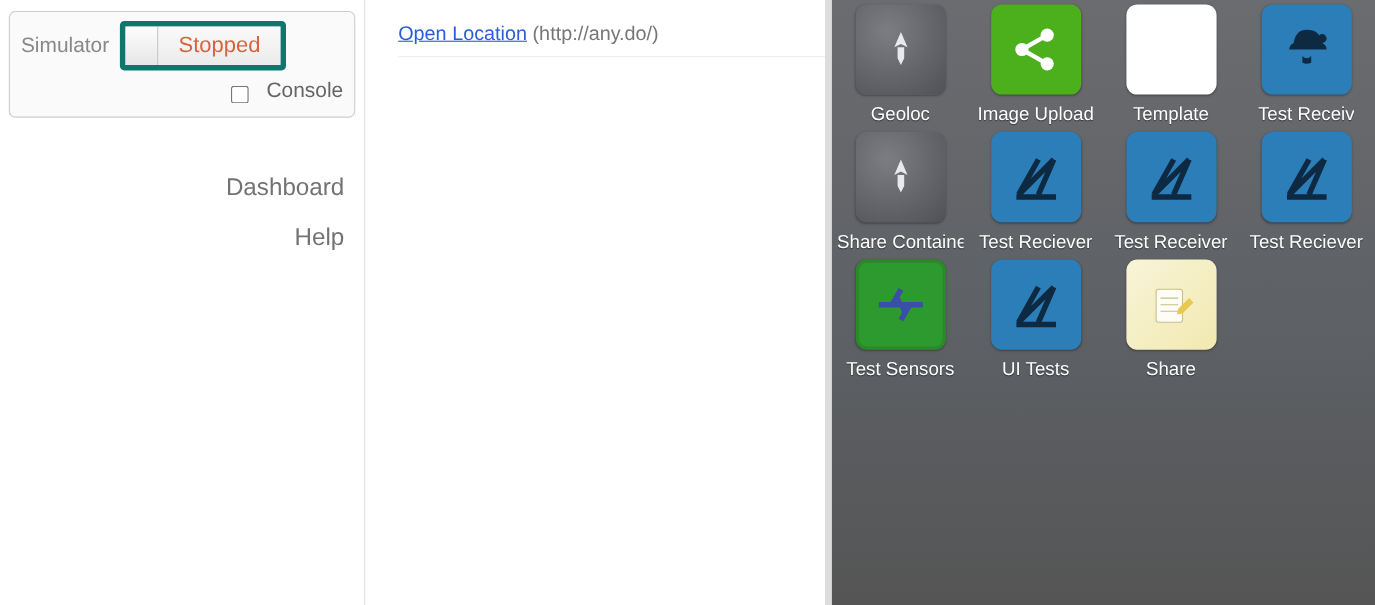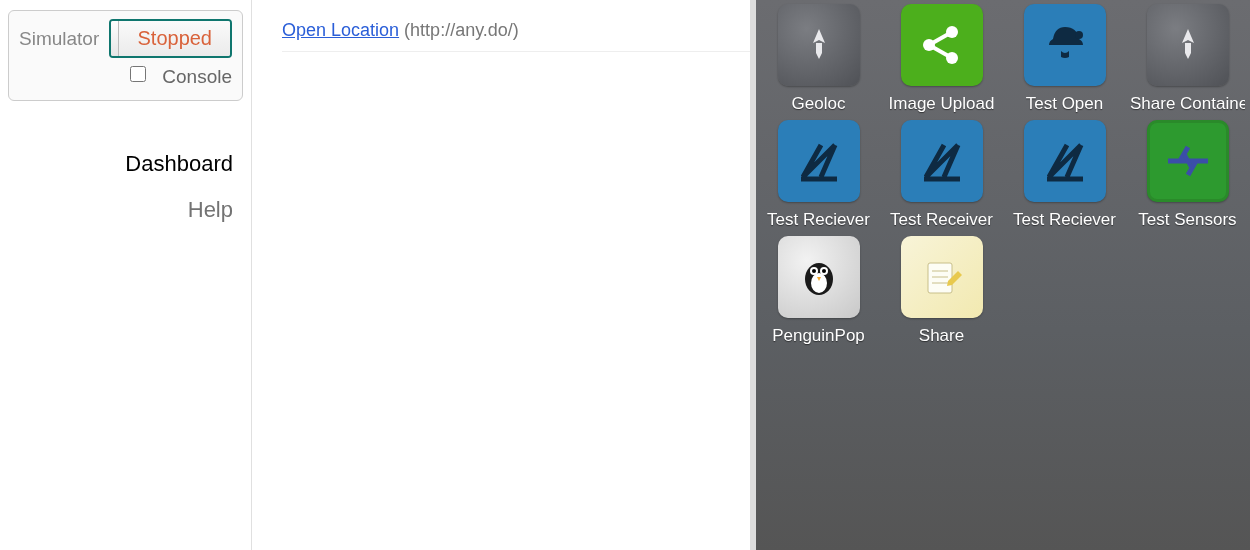--- a/index.html
+++ b/index.html
@@ -5,21 +5,21 @@
     * { margin: 0; padding: 0; box-sizing: border-box; }
     body {
       font-family: Arial, sans-serif;
       width: 1250px;
       height: 550px;
       display: flex;
       background: #fff;
       overflow: hidden;
     }
     .sidebar {
-      width: 252px;
+      width: 332px;
       padding: 10px 8px;
       border-right: 1px solid #e0e0e0;
     }
     .sim-control {
       border: 1px solid #ccc;
       border-radius: 6px;
       padding: 8px 10px 12px;
       background: #fafafa;
       display: flex;
       flex-direction: column;
@@ -28,60 +28,60 @@
     .sim-row1 {
       display: flex;
       align-items: center;
       gap: 10px;
     }
     .sim-label {
       color: #888;
       font-size: 19px;
     }
     .stopped-btn {
-      border: 2px solid #0f766e;
+      border: 5px solid #0f766e;
       border-radius: 4px;
       display: flex;
       align-items: stretch;
       background: #f2f2f2;
       overflow: hidden;
     }
     .stopped-btn .handle {
       width: 30px;
       background: linear-gradient(#fefefe, #e6e6e6);
       border-right: 1px solid #bbb;
     }
     .stopped-btn .txt {
       padding: 6px 18px;
       color: #d9623a;
       font-size: 20px;
       background: linear-gradient(#fafafa, #ebebeb);
     }
     .console-row {
       display: flex;
       justify-content: flex-end;
-      align-items: flex-start;
+      align-items: flex-end;
       gap: 16px;
       color: #666;
       font-size: 19px;
     }
     .console-row input[type=checkbox] {
       width: 16px; height: 16px;
     }
     .nav-links {
       margin-top: 50px;
       text-align: right;
       padding-right: 10px;
     }
     .nav-links div {
       font-size: 22px;
       color: #737373;
       margin-bottom: 20px;
     }
-    .nav-links .dash { color: #000000; }
+    .nav-links .dash { color: #737373; }
     .main {
       flex: 1;
       padding: 20px 30px;
       position: relative;
     }
     .loc-line {
       font-size: 18px;
       color: #777;
       border-bottom: 1px solid #eee;
       padding-bottom: 10px;
@@ -187,27 +187,31 @@
               <circle cx="35" cy="12" r="6" fill="#fff"></circle>
               <circle cx="12" cy="25" r="6" fill="#fff"></circle>
               <circle cx="35" cy="38" r="6" fill="#fff"></circle>
               <path stroke="#fff" stroke-width="4" fill="none" d="M35 12 L12 25 L35 38"></path>
             </svg>
         </div>
         <div class="lbl">Image Upload</div>
       </div>
 
       <div class="app">
+        <div class="ic ic-white"></div>
+        <div class="lbl">Template</div>
+      </div>
+      <div class="app">
         <div class="ic ic-blue">
           <svg width="56" height="56" viewBox="0 0 56 56">
               <path fill="#0e2a42" d="M28 10 q-10 0 -12 12 q-4 2 -4 6 h34 q0 -4 -4 -6 q-2 -12 -14 -12 Z M24 34 q4 4 8 0 v6 q-4 2 -8 0 Z"></path>
               <circle cx="42" cy="18" r="4" fill="#0e2a42"></circle>
             </svg>
         </div>
-        <div class="lbl">Test Open</div>
+        <div class="lbl">Test Receiv</div>
       </div>
       <div class="app">
         <div class="ic ic-grey">
           <svg width="40" height="40" viewBox="0 0 40 40">
               <path fill="#e9e9ec" d="M20 4 L26 18 L20 15 L14 18 Z M17 18 h6 v10 l-3 6 l-3 -6 Z"></path>
             </svg>
         </div>
         <div class="lbl">Share Containe</div>
       </div>
       <div class="app">
@@ -237,35 +241,29 @@
       </div>
       <div class="app">
         <div class="ic ic-green-dk">
           <svg width="56" height="56" viewBox="0 0 56 56">
               <path stroke="#3b4ea8" stroke-width="5" fill="none" d="M8 28 H20 M36 28 H48 M20 28 L36 28 M28 14 L20 28 L36 28 L28 42"></path>
               <path stroke="#3b4ea8" stroke-width="4" fill="none" d="M24 20 L32 36"></path>
             </svg>
         </div>
         <div class="lbl">Test Sensors</div>
       </div>
-
-      <div class="app">
-        <div class="ic ic-pop ic-circ">
-          <svg width="48" height="48" viewBox="0 0 48 48">
-              <ellipse cx="24" cy="26" rx="14" ry="16" fill="#1a1a1a"></ellipse>
-              <ellipse cx="24" cy="30" rx="8" ry="10" fill="#fff"></ellipse>
-              <circle cx="19" cy="18" r="4" fill="#fff"></circle>
-              <circle cx="29" cy="18" r="4" fill="#fff"></circle>
-              <circle cx="19" cy="18" r="2" fill="#000"></circle>
-              <circle cx="29" cy="18" r="2" fill="#000"></circle>
-              <path fill="#f2a82e" d="M22 24 h4 l-2 4 Z"></path>
-            </svg>
-        </div>
-        <div class="lbl">PenguinPop</div>
-      </div>
+      <div class="app">
+        <div class="ic ic-blue">
+          <svg width="56" height="56" viewBox="0 0 56 56">
+              <path fill="none" stroke="#0e2a42" stroke-width="5" d="M10 46 H46 M12 44 L44 12 M12 44 L30 12 M44 12 L30 44"></path>
+            </svg>
+        </div>
+        <div class="lbl">UI Tests</div>
+      </div>
+
       <div class="app">
         <div class="ic ic-notes ic-circ">
           <svg width="48" height="48" viewBox="0 0 48 48">
               <rect x="10" y="10" width="24" height="30" rx="2" fill="#fdfdf5" stroke="#c8bf8a" stroke-width="1"></rect>
               <path stroke="#c8bf8a" stroke-width="1" d="M14 18 H30 M14 24 H30 M14 30 H30"></path>
               <path fill="#e8c94e" d="M30 28 l10 -10 l4 4 l-10 10 l-5 1 Z"></path>
             </svg>
         </div>
         <div class="lbl">Share</div>
       </div>

